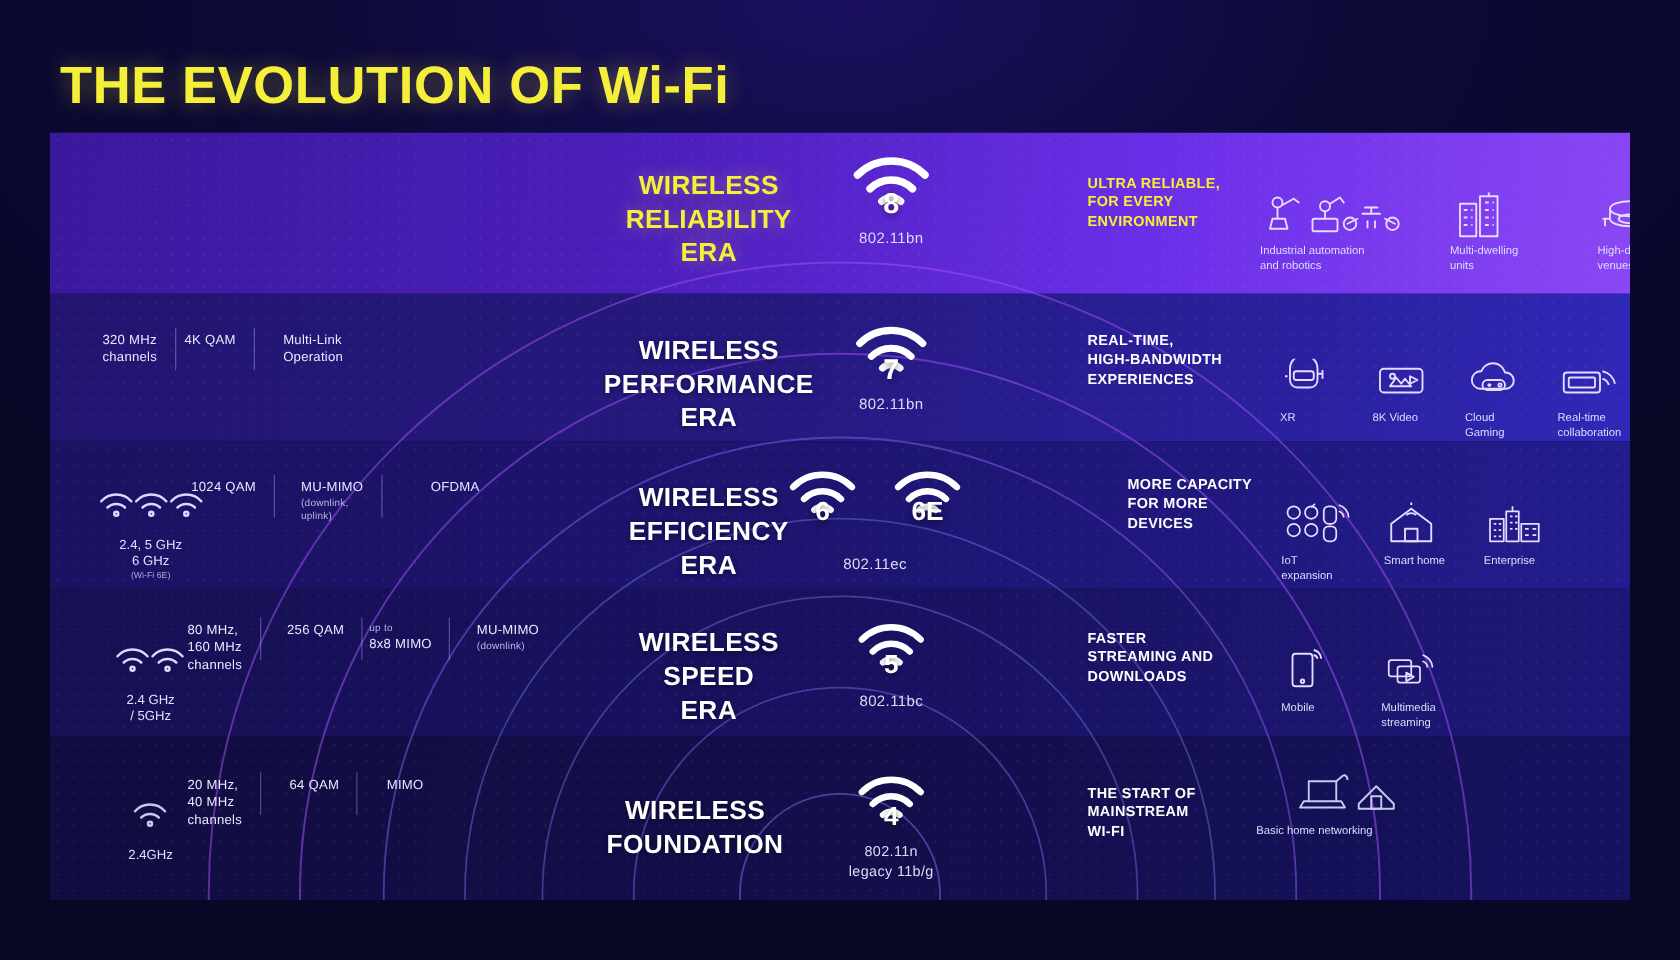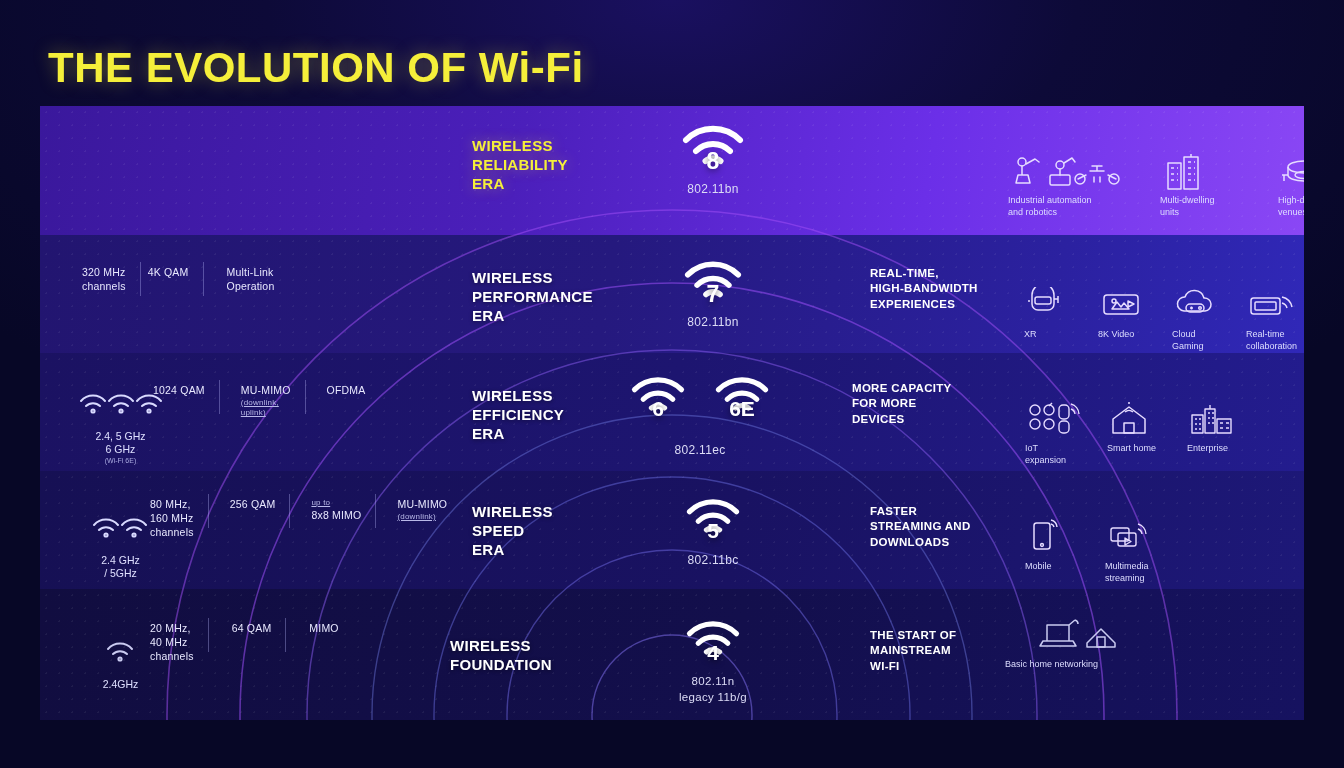--- a/index.html
+++ b/index.html
@@ -74,41 +74,41 @@
     letter-spacing: .2px;
     color: #e9e9ff;
     white-space: pre-line;
   }
   .feat + .feat::before {
     content: "";
     position: absolute; left: 0; top: -4px;
     width: 1px; height: 34px;
     background: rgba(190,190,255,0.35);
   }
-  .feat .sub { display: block; font-size: 8px; color: #b9b9e8; font-weight: normal; text-decoration: underline; }
+  .feat .sub { display: block; font-size: 8px; color: #b9b9e8; font-weight: normal; }
 
   .freq {
     position: absolute;
     left: 28px;
     width: 105px;
     text-align: center;
     color: #dfe0ff;
     font-size: 10.5px;
     line-height: 1.25;
     white-space: pre-line;
   }
   .freq .tiny { display:block; font-size: 7px; color:#a9aae0; }
   .freq-icons { display: flex; justify-content: center; align-items: flex-end; gap: 2px; margin-bottom: 2px; }
 
   
   .era {
     position: absolute;
     width: 190px;
-    text-align: left;
-    font-size: 15px;
+    text-align: center;
+    font-size: 21px;
     font-weight: bold;
     line-height: 1.28;
     letter-spacing: .3px;
     color: #ffffff;
     white-space: pre-line;
     text-shadow: 0 1px 4px rgba(0,0,0,.45);
   }
   .era.hl { color: #f5ef3a; text-shadow: 0 0 14px rgba(245,239,58,.35); }
 
   
@@ -216,20 +216,23 @@
               <path d="M6 18 A38 38 0 0 1 60 18"></path>
               <path d="M16 29 A24 24 0 0 1 50 29"></path>
               <path d="M25.5 39 A11.5 11.5 0 0 1 40.5 39"></path>
             </g>
           </svg>
           <div class="num">8</div>
         </div>
       </div>
       <div class="std">802.11bn</div>
     </div>
+    <div class="headline hl" style="left:830px; top:34px">ULTRA RELIABLE,
+FOR EVERY
+ENVIRONMENT</div>
     <div class="usecases" style="left:968px; top:24px">
       <div class="uc" style="width:126px">
         <span class="ucicon">
           <svg width="118" height="40" viewBox="0 0 118 40">
               <g fill="none" stroke="#e6dcff" stroke-width="1.5" stroke-linecap="round" stroke-linejoin="round">
             <circle cx="14" cy="9" r="4"></circle>
                 <path d="M14 13 v9 M8 30 h14 M10 22 h10 l2 8 H8z M18 11 l9-5 M27 6 l4 3"></path>
             <rect x="42" y="22" width="20" height="10" rx="1.5"></rect>
                 <circle cx="52" cy="12" r="4"></circle>
                 <path d="M52 16 v6 M56 10 l8-5 M64 5 l3 4"></path>
@@ -373,21 +376,21 @@
           </svg>
       </span>
       <span>2.4, 5 GHz
 6 GHz</span>
       <span class="tiny">(Wi-Fi 6E)</span>
     </div>
     <div class="features" style="left:95px; top:278px">
       <div class="feat" style="padding-left:18px"><span>1024 QAM</span></div>
       <div class="feat" style="padding-left:22px"><span>MU-MIMO</span><span class="sub">(downlink,
 uplink)</span></div>
-      <div class="feat" style="padding-left:22px"><span>OFDMA</span></div>
+      <div class="feat" style="padding-left:40px"><span>OFDMA</span></div>
     </div>
     <div class="era" style="left:432px; top:280px">WIRELESS
 EFFICIENCY
 ERA</div>
     <div class="gens" style="left:552px; top:268px; width:216px">
       <div class="gen-row">
         <div class="gen" style="width:58px">
           <svg width="58" height="40" viewBox="0 0 66 46">
             <g fill="none" stroke="#ffffff" stroke-width="6" stroke-linecap="round">
               <path d="M6 18 A38 38 0 0 1 60 18"></path>
@@ -403,21 +406,21 @@
               <path d="M6 18 A38 38 0 0 1 60 18"></path>
                 <path d="M16 29 A24 24 0 0 1 50 29"></path>
                 <path d="M25.5 39 A11.5 11.5 0 0 1 40.5 39"></path>
             </g>
           </svg>
           <div class="num" style="font-size:21px">6E</div>
         </div>
       </div>
       <div class="std" style="margin-top:24px">802.11ec</div>
     </div>
-    <div class="headline" style="left:812px; top:275px">MORE CAPACITY
+    <div class="headline" style="left:862px; top:275px">MORE CAPACITY
 FOR MORE
 DEVICES</div>
     <div class="usecases" style="left:985px; top:272px">
       <div class="uc">
         <span class="ucicon">
           <svg width="58" height="38" viewBox="0 0 58 38">
               <g fill="none" stroke="#e6dcff" stroke-width="1.4" stroke-linejoin="round">
             <circle cx="10" cy="9" r="5"></circle>
                 <circle cx="24" cy="9" r="5"></circle>
                 <circle cx="10" cy="23" r="5"></circle>
@@ -474,21 +477,21 @@
           </svg>
       </span>
       <span>2.4 GHz
 / 5GHz</span>
     </div>
     <div class="features" style="left:92px; top:392px">
       <div class="feat" style="padding-left:18px"><span>80 MHz,
 160 MHz
 channels</span></div>
       <div class="feat" style="padding-left:22px"><span>256 QAM</span></div>
-      <div class="feat" style="padding-left:22px"><span class="sub">up to</span><span>8x8 MIMO</span></div>
+      <div class="feat" style="padding-left:6px"><span class="sub">up to</span><span>8x8 MIMO</span></div>
       <div class="feat" style="padding-left:22px"><span>MU-MIMO</span><span class="sub">(downlink)</span></div>
     </div>
     <div class="era" style="left:432px; top:396px">WIRELESS
 SPEED
 ERA</div>
     <div class="gens" style="left:580px; top:390px; width:186px">
       <div class="gen-row">
         <div class="gen">
           <svg width="58" height="40" viewBox="0 0 66 46">
             <g fill="none" stroke="#ffffff" stroke-width="6" stroke-linecap="round">

